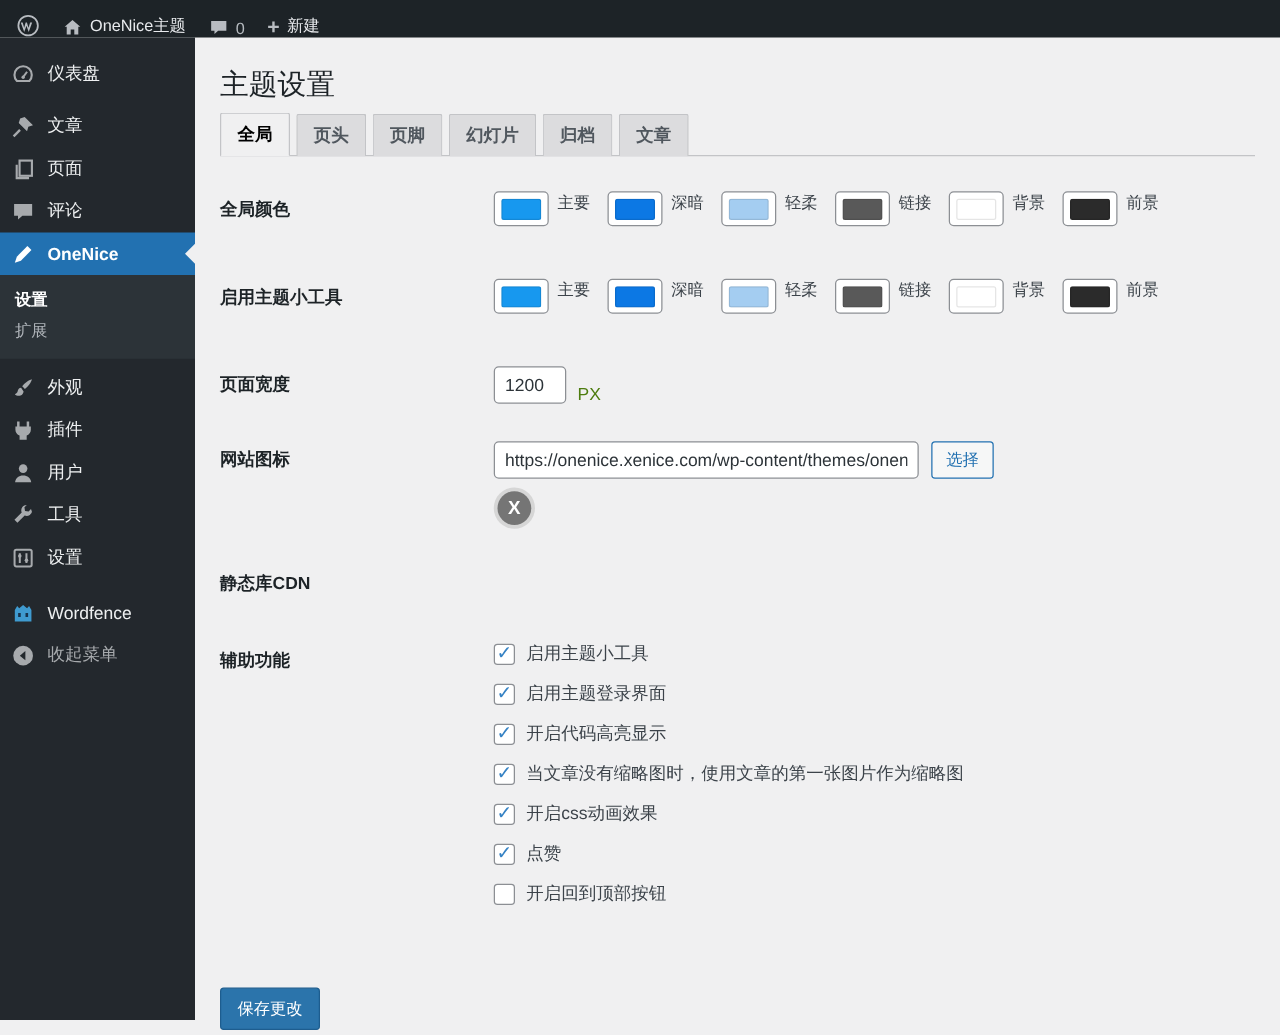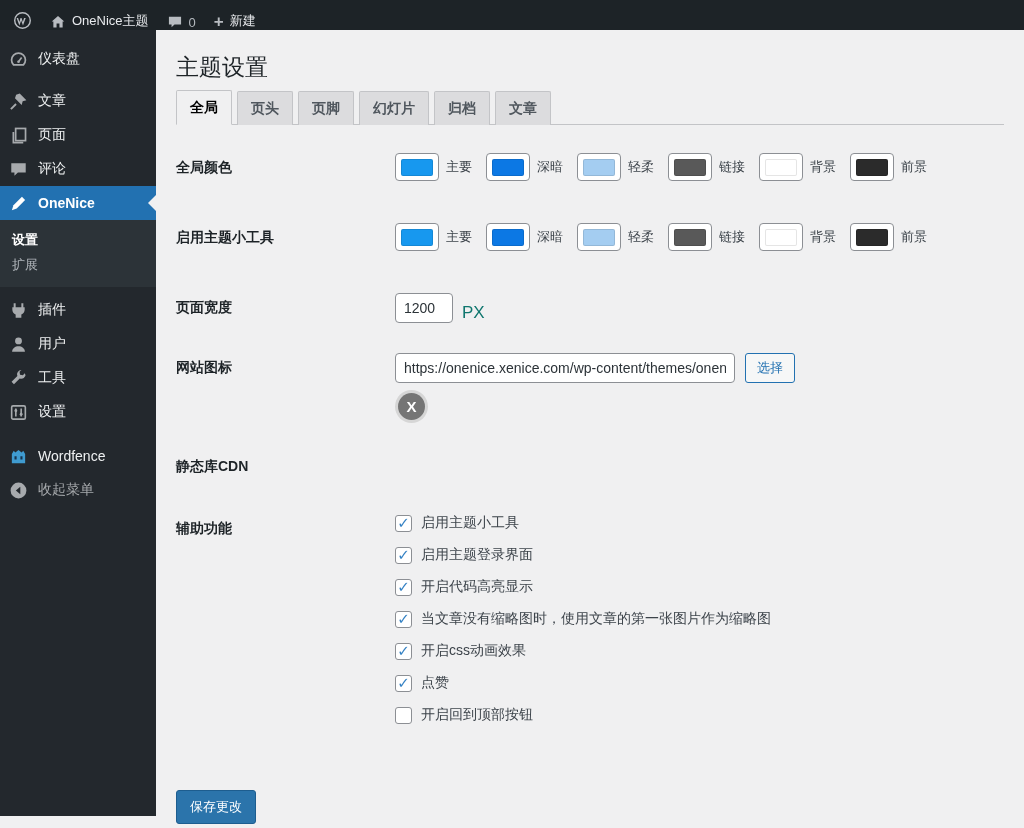--- a/index.html
+++ b/index.html
@@ -66,34 +66,34 @@
     background:#f0f0f1; color:#000; border-bottom:1px solid #f0f0f1;
   }
 
   .form { margin-top:28px; }
   .form-row { display:flex; align-items:flex-start; }
   .mb42 { margin-bottom:42px; } .mb30 { margin-bottom:30px; } .mb32 { margin-bottom:32px; } .mb38 { margin-bottom:38px; }
   .row-label { width:219px; flex:none; font-size:14px; font-weight:600; color:#1d2327; padding-top:6px; }
   .row-control { flex:1; }
 
   .swatches { display:flex; align-items:center; }
-  .swatch-group { display:flex; align-items:center; margin-right:14px; cursor:pointer; }
+  .swatch-group { display:flex; margin-right:14px; cursor:pointer; }
   .swatch-box {
     width:44px; height:28px; background:#fff; border:1px solid #8c8f94;
     border-radius:4px; display:flex; align-items:center; justify-content:center;
   }
   .swatch-fill { width:32px; height:17px; border-radius:2px; border:1px solid rgba(0,0,0,0.10); }
   .swatch-name { font-size:13px; color:#3c434a; margin-left:7px; }
 
   .text-input {
     height:30px; border:1px solid #8c8f94; border-radius:4px; background:#fff;
     font-size:14px; color:#2c3338; padding:0 8px; font-family:inherit; outline:none;
   }
   #page-width-input { width:58px; }
-  .unit { font-size:17px; color:#0f766e; margin-left:9px; padding-top:6px; }
+  .unit { font-size:14px; color:#4d7c0f; margin-left:9px; padding-top:6px; }
   .inline { display:flex; align-items:flex-end; }
   #site-icon-input { width:340px; }
   .choose-btn {
     margin-left:10px; background:#f6f7f7; border:1px solid #2271b1; color:#2271b1;
     border-radius:3px; font-size:13px; padding:6px 11px; cursor:pointer; font-family:inherit; line-height:1.2;
   }
   .icon-preview {
     margin:10px 0 0 3px; width:27px; height:27px; border-radius:50%;
     background:#757575; color:#fff; display:flex; align-items:center; justify-content:center;
     font-weight:700; font-size:15px; box-shadow:0 0 0 3px #d6d6d6;
@@ -248,20 +248,26 @@
   </div>
   <div class="submenu">
     <div class="submenu-item active">
       <span>设置</span>
     </div>
     <div class="submenu-item">
       <span>扩展</span>
     </div>
   </div>
   <div class="menu-gap-6"></div>
+  <div class="menu-item">
+    <svg class="icon">
+        <use href="#i-brush"></use>
+      </svg>
+    <span>外观</span>
+  </div>
   <div class="menu-item">
     <svg class="icon">
         <use href="#i-plug"></use>
       </svg>
     <span>插件</span>
   </div>
   <div class="menu-item">
     <svg class="icon">
         <use href="#i-user"></use>
       </svg>

